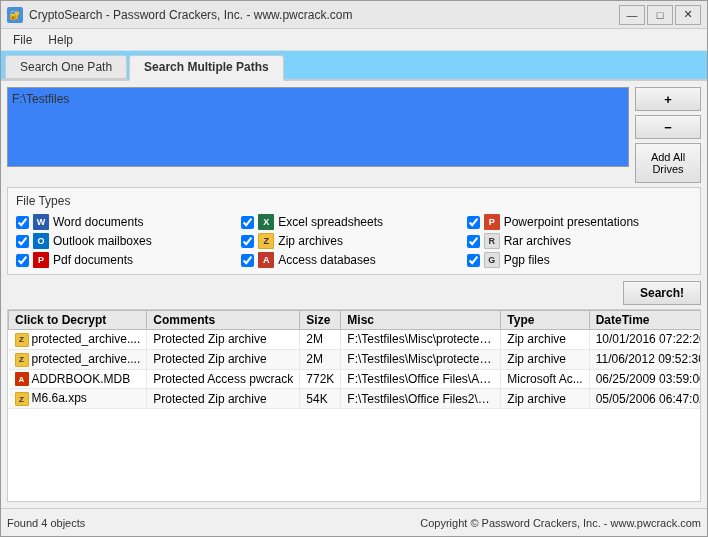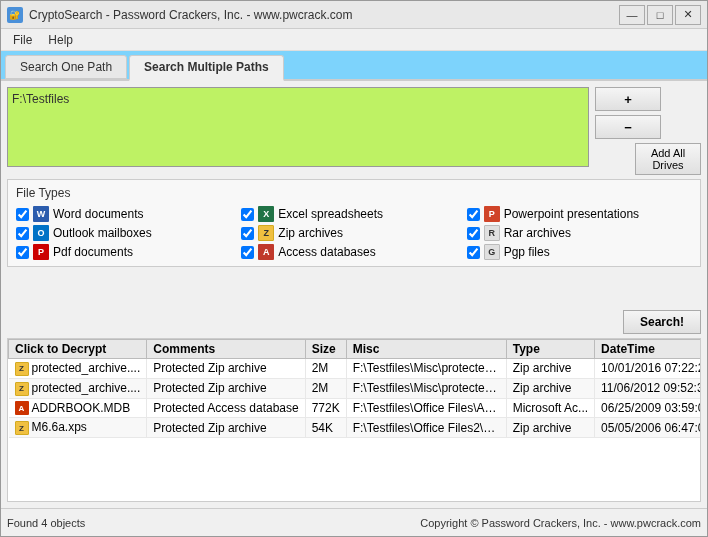--- a/index.html
+++ b/index.html
@@ -118,21 +118,21 @@
 
     
     .path-area {
       display: flex;
       gap: 6px;
     }
     .path-textarea {
       flex: 1;
       height: 80px;
       border: 1px solid #999;
-      background: #bef264;
+      background: #3b82f6;
       padding: 4px;
       font-size: 12px;
       resize: none;
       font-family: inherit;
       color: #333;
     }
     .path-buttons {
       display: flex;
       flex-direction: column;
       gap: 4px;
@@ -144,31 +144,30 @@
       background: linear-gradient(to bottom, #f5f5f5, #e0e0e0);
       cursor: pointer;
       font-size: 13px;
       font-weight: bold;
       display: flex;
       align-items: center;
       justify-content: center;
     }
     .add-drives-btn {
       width: 66px;
-      height: 32px;
+      height: 40px;
       border: 1px solid #aaa;
       background: linear-gradient(to bottom, #f5f5f5, #e0e0e0);
       cursor: pointer;
       font-size: 11px;
       display: flex;
       align-items: center;
       justify-content: center;
       text-align: center;
       padding: 2px;
-      margin-left: 40px;
     }
 
     
     .file-types {
       border: 1px solid #ccc;
       padding: 6px 8px;
       background: #f8f8f8;
     }
     .file-types-title {
       font-size: 12px;
@@ -217,21 +216,20 @@
       justify-content: flex-end;
       margin-top: 2px;
     }
     .search-btn {
       padding: 4px 16px;
       border: 1px solid #aaa;
       background: linear-gradient(to bottom, #f5f5f5, #e0e0e0);
       cursor: pointer;
       font-size: 12px;
       font-weight: bold;
-      margin-top: 37px;
     }
 
     
     .results-container {
       flex: 1;
       border: 1px solid #ccc;
       overflow-x: auto;
       overflow-y: auto;
       background: white;
     }
@@ -415,21 +413,21 @@
       <td>Protected Zip archive</td>
       <td>2M</td>
       <td>F:\Testfiles\Misc\protected_arc...</td>
       <td>Zip archive</td>
       <td>11/06/2012 09:52:30...</td>
     </tr>
             <tr>
       <td>
         <span class="row-icon mdb-icon">A</span>ADDRBOOK.MDB
       </td>
-      <td>Protected Access database</td>
+      <td>Protected Access pwcrack</td>
       <td>772K</td>
       <td>F:\Testfiles\Office Files\ADDR...</td>
       <td>Microsoft Ac...</td>
       <td>06/25/2009 03:59:00...</td>
     </tr>
             <tr>
       <td>
         <span class="row-icon zip-icon">Z</span>M6.6a.xps
       </td>
       <td>Protected Zip archive</td>

